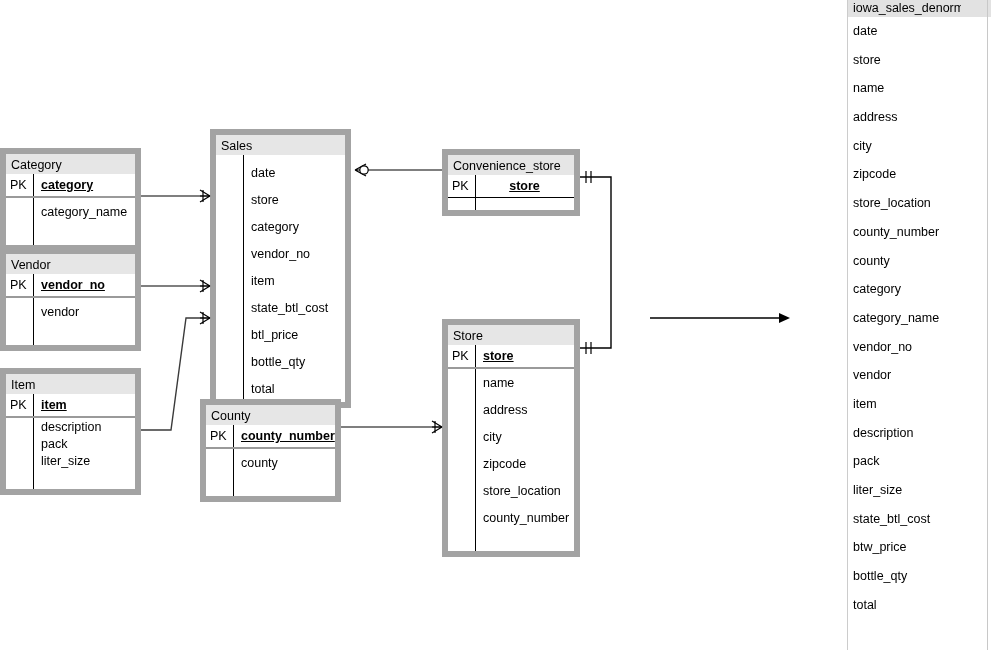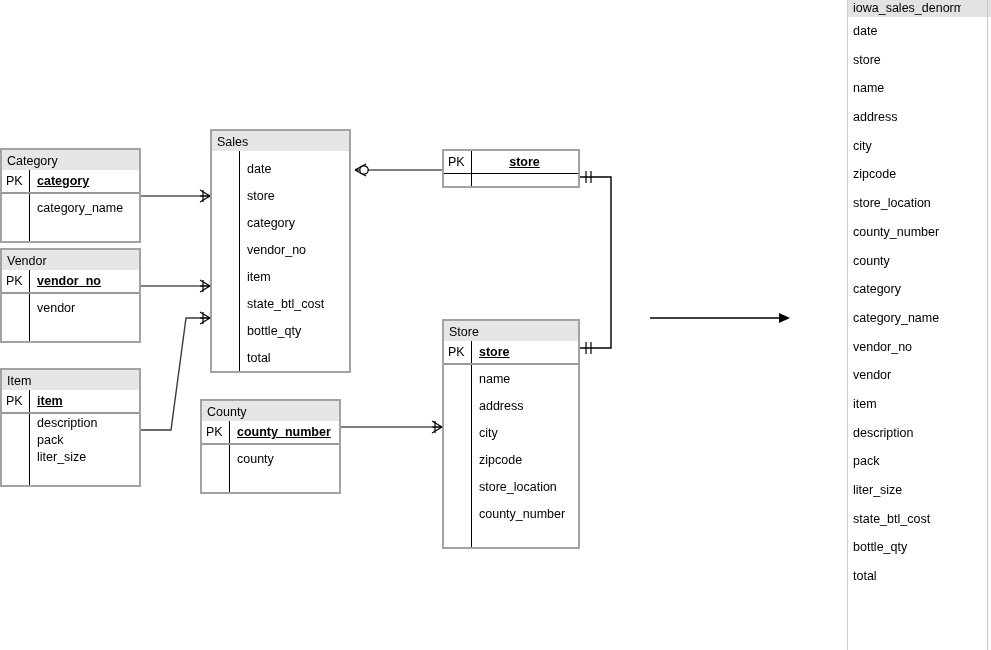--- a/index.html
+++ b/index.html
@@ -16,21 +16,21 @@
     width: 991px;
     height: 650px;
     overflow: hidden;
     background: #ffffff;
   }
 
   
   .entity {
     position: absolute;
     background: #ffffff;
-    border: 2px solid #a3a3a3;
+    border: 6px solid #a3a3a3;
     box-sizing: border-box;
   }
   .entity-header {
     background: #e6e6e6;
     font-size: 12.5px;
     color: #000000;
     line-height: 1;
     padding: 5px 0 5px 5px;
     box-sizing: border-box;
     height: 20px;
@@ -243,20 +243,24 @@
           <div class="row" style="height: 27px;">
             <div class="pk-cell" style="width: 27px;"></div>
             <div class="attr-cell" style="padding-left: 8px;">item</div>
           </div>
           <div class="row" style="height: 27px;">
             <div class="pk-cell" style="width: 27px;"></div>
             <div class="attr-cell" style="padding-left: 8px;">state_btl_cost</div>
           </div>
           <div class="row" style="height: 27px;">
             <div class="pk-cell" style="width: 27px;"></div>
+            <div class="attr-cell" style="padding-left: 8px;">btl_price</div>
+          </div>
+          <div class="row" style="height: 27px;">
+            <div class="pk-cell" style="width: 27px;"></div>
             <div class="attr-cell" style="padding-left: 8px;">bottle_qty</div>
           </div>
           <div class="row" style="height: 27px;">
             <div class="pk-cell" style="width: 27px;"></div>
             <div class="attr-cell" style="padding-left: 8px;">total</div>
           </div>
         </div>
       </div>
       <div class="entity" style="left: 200px; top: 399px; width: 141px;">
         <div class="entity-header">County</div>
@@ -271,20 +275,21 @@
             <div class="pk-cell" style="width: 27px;"></div>
             <div class="attr-cell" style="padding-left: 8px;">county</div>
           </div>
           <div class="row" style="height: 20px;">
             <div class="pk-cell" style="width: 27px;"></div>
             <div class="attr-cell"></div>
           </div>
         </div>
       </div>
       <div class="entity" style="left: 442px; top: 149px; width: 138px;">
+        <div class="entity-header">Convenience_store</div>
         <div class="entity-body">
           <div class="gutter-line" style="left: 27px;"></div>
           <div class="row pk-row" style="height: 22px;">
             <div class="pk-cell" style="width: 27px;">PK</div>
             <div class="attr-cell" style="text-align: center; padding-left: 0px;">store</div>
           </div>
           <div class="rule-black" style="position: relative;"></div>
           <div class="row" style="height: 12px;">
             <div class="pk-cell" style="width: 27px;"></div>
             <div class="attr-cell"></div>
@@ -390,20 +395,21 @@
         <div class="denorm-item">county</div>
         <div class="denorm-item">category</div>
         <div class="denorm-item">category_name</div>
         <div class="denorm-item">vendor_no</div>
         <div class="denorm-item">vendor</div>
         <div class="denorm-item">item</div>
         <div class="denorm-item">description</div>
         <div class="denorm-item">pack</div>
         <div class="denorm-item">liter_size</div>
         <div class="denorm-item">state_btl_cost</div>
+        <div class="denorm-item">btw_price</div>
         <div class="denorm-item">bottle_qty</div>
         <div class="denorm-item">total</div>
       </div>
   </div>
   <div id="denorm-scroll-cap"></div>
   <div id="denorm-right-edge"></div>
 
 </div>
 
 </body></html>

